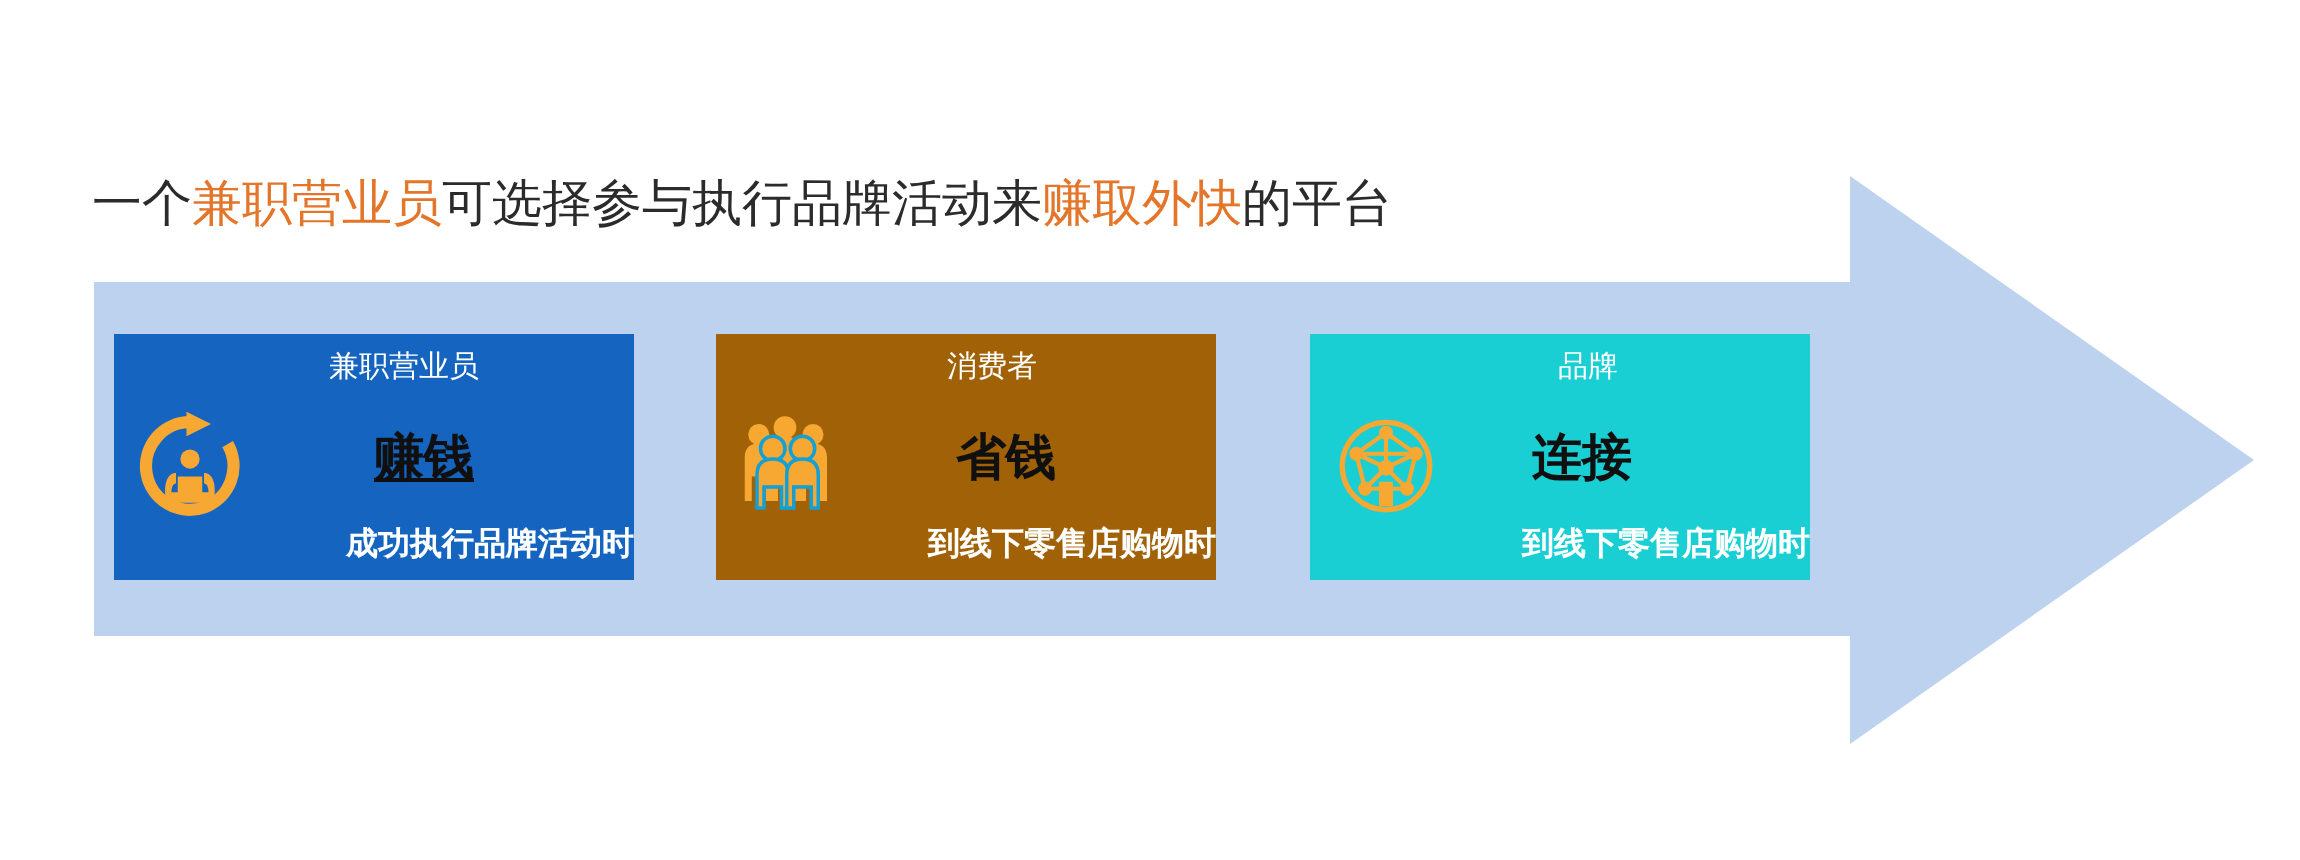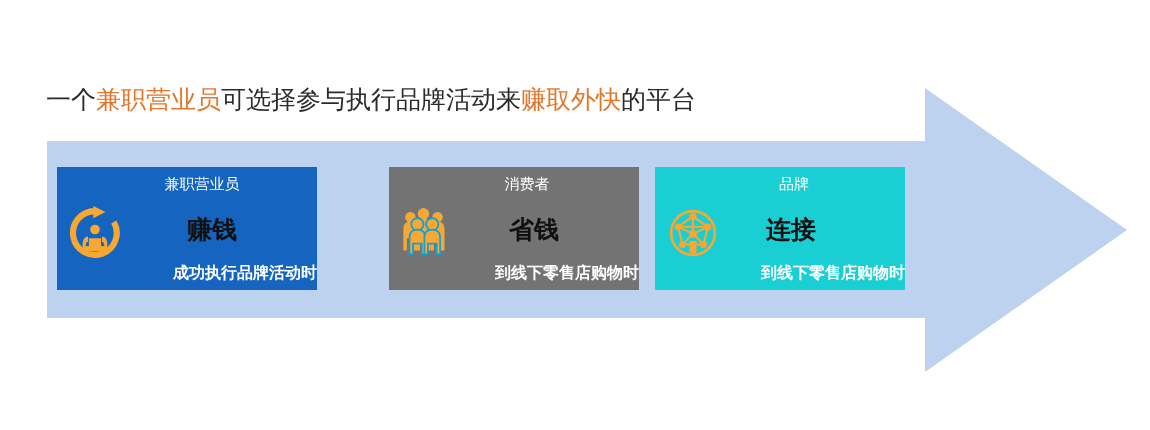--- a/index.html
+++ b/index.html
@@ -18,21 +18,20 @@
   
   #headline {
     position: absolute;
     left: 46px;
     top: 86px;
     font-size: 25px;
     line-height: 32px;
     color: #2b2b2b;
     white-space: nowrap;
     letter-spacing: 0px;
-    font-family: Liberation Mono, monospace;
   }
   #headline .hl {
     color: #E3762B;
   }
 
   
   #arrow-shape {
     position: absolute;
     left: 0;
     top: 0;
@@ -85,24 +84,24 @@
     position: absolute;
     left: 10px;
     top: 38px;
     width: 56px;
     height: 56px;
   }
 
   
   #card-worker  { left: 57px;  width: 260px; background: #1565C0; }
   #card-worker .card-header { padding-left: 30px; }
-  #card-worker .card-main   { padding-left: 50px; }
+  #card-worker .card-main   { padding-left: 50px; text-decoration: underline; }
   #card-worker .card-footer { padding-left: 22px; }
 
-  #card-consumer { left: 358px; width: 250px; background: #737373; margin-left: 31px; }
+  #card-consumer { left: 358px; width: 250px; background: #a16207; }
   #card-consumer .card-header { padding-left: 26px; }
   #card-consumer .card-main   { padding-left: 40px; }
   #card-consumer .card-footer { padding-left: 44px; }
 
   #card-brand   { left: 655px; width: 250px; background: #1ACFD4; }
   #card-brand .card-header { padding-left: 28px; }
   #card-brand .card-main   { padding-left: 22px; }
   #card-brand .card-footer { padding-left: 44px; }
 </style>
 </head>

